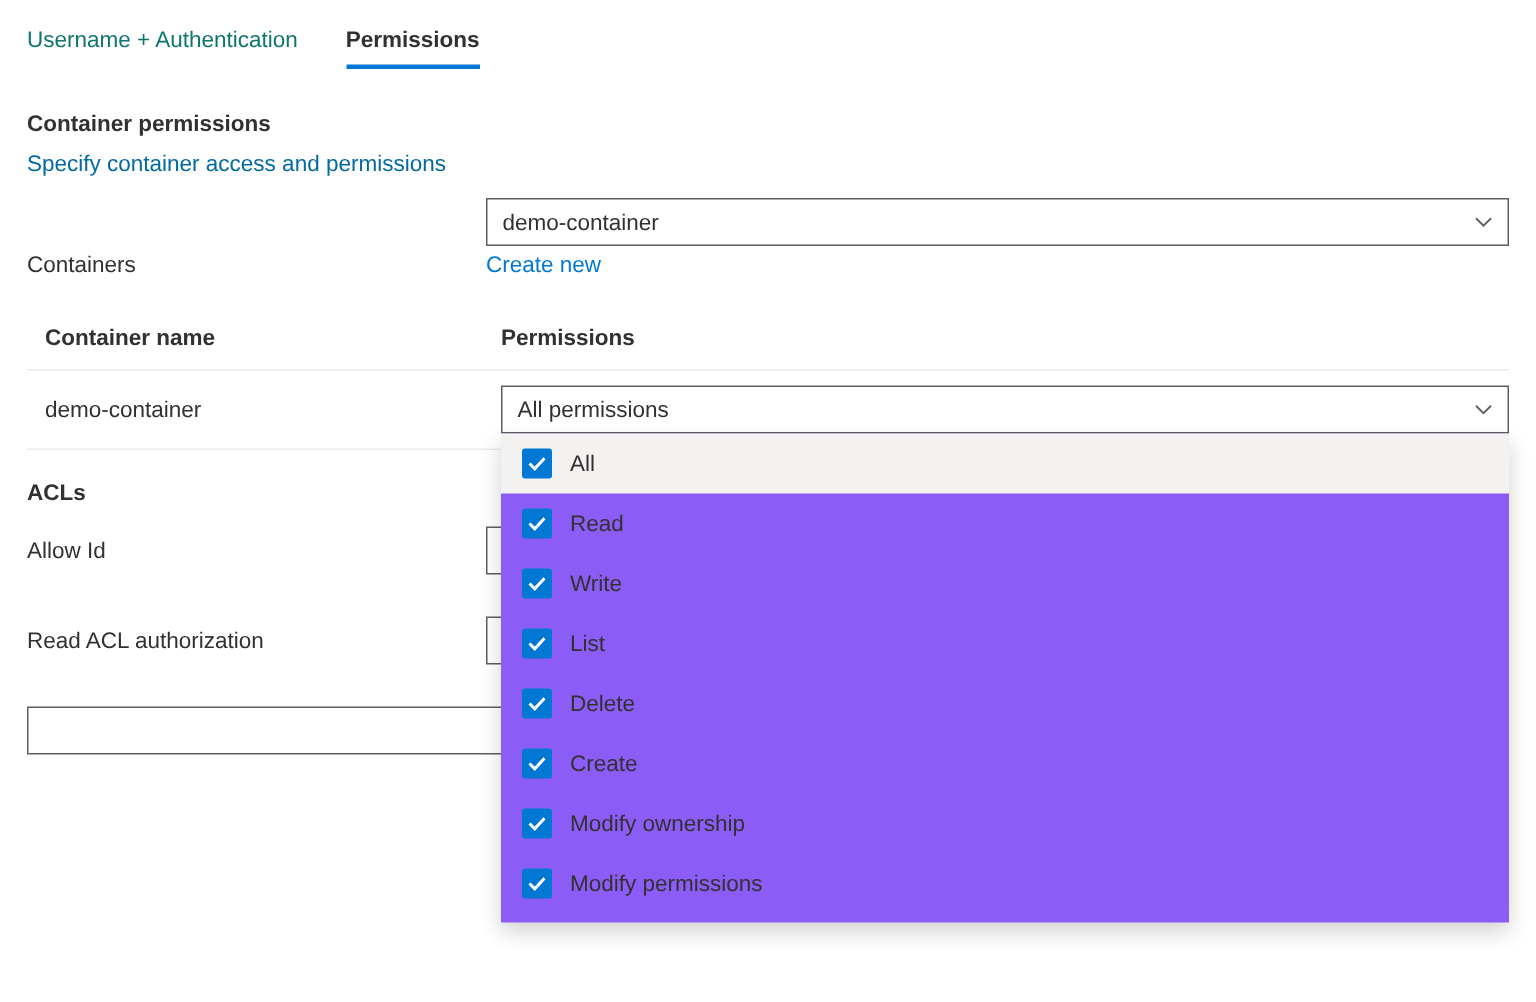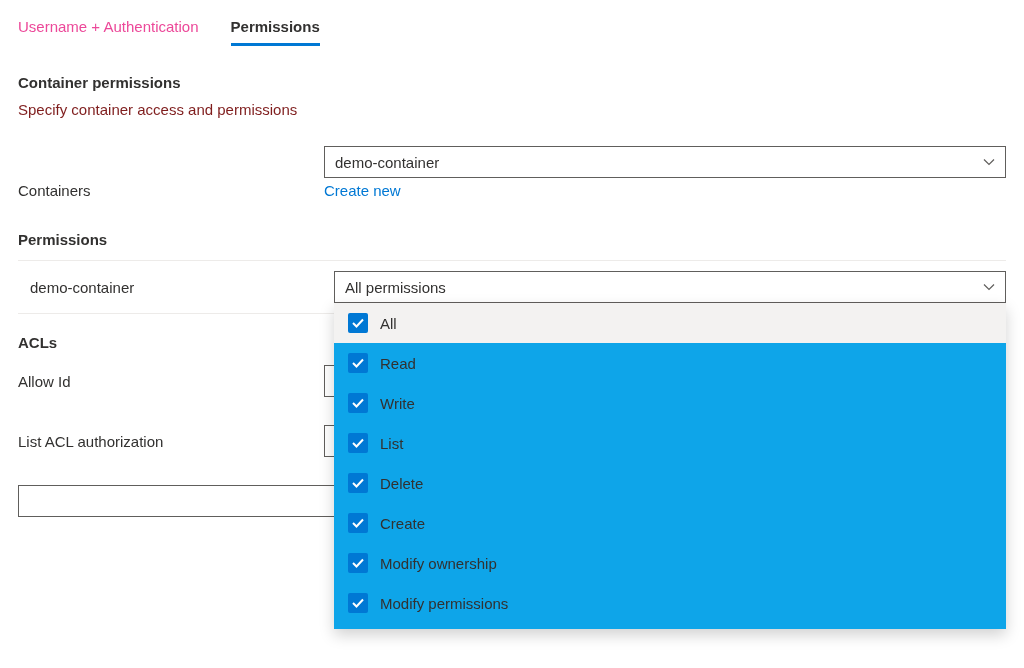--- a/index.html
+++ b/index.html
@@ -15,37 +15,37 @@
     }
     .tabs {
       display: flex;
       gap: 32px;
       border-bottom: 0 solid transparent;
       margin-bottom: 28px;
     }
     .tab {
       padding: 0 0 8px 0;
       cursor: pointer;
-      color: #ec4899;
+      color: #0f766e;
       font-size: 15px;
     }
     .tab.active {
       color: #323130;
       font-weight: 600;
       border-bottom: 3px solid #0078d4;
     }
     .section-title {
       font-weight: 600;
       font-size: 15px;
       margin-bottom: 10px;
     }
     .section-sub {
-      color: #7f1d1d;
-      font-size: 15px;
-      margin-bottom: 28px;
+      color: #0369a1;
+      font-size: 15px;
+      margin-bottom: 14px;
     }
     .form-row {
       display: flex;
       align-items: flex-end;
       margin-bottom: 8px;
     }
     .form-label {
       width: 306px;
       flex-shrink: 0;
       padding-top: 6px;
@@ -121,21 +121,21 @@
       text-align: center;
     }
     .perm-select {
       position: relative;
     }
     .dropdown-panel {
       position: absolute;
       top: 32px;
       left: 0;
       right: 0;
-      background: #0ea5e9;
+      background: #8b5cf6;
       box-shadow: 0 6px 14px rgba(0,0,0,0.18);
       z-index: 50;
       padding-bottom: 6px;
     }
     .dropdown-item {
       display: flex;
       align-items: center;
       gap: 12px;
       padding: 10px 14px;
       cursor: pointer;
@@ -224,20 +224,21 @@
             </svg>
         </span>
       </div>
       <span class="create-link">Create new</span>
     </div>
   </div>
 </div>
 
 <div class="table-area">
   <div class="table-header">
+    <div class="th-name">Container name</div>
     <div class="th-perm">Permissions</div>
   </div>
   <div class="table-row">
     <div class="td-name">demo-container</div>
     <div class="td-perm">
       <div class="perm-select">
         <div class="select-box">
           <span>All permissions</span>
           <span class="chevron">
             <svg viewBox="0 0 12 12">
@@ -321,21 +322,21 @@
   <div class="acls-title">ACLs</div>
 
   <div class="acl-row">
     <div class="acl-label">Allow Id</div>
     <div class="acl-control">
       <div class="input-stub"></div>
     </div>
   </div>
 
   <div class="acl-row">
-    <div class="acl-label">List ACL authorization</div>
+    <div class="acl-label">Read ACL authorization</div>
     <div class="acl-control">
       <div class="input-stub"></div>
     </div>
   </div>
 
   <div class="acl-row" style="margin-top:18px;">
     <div class="acl-control">
       <div class="input-stub"></div>
     </div>
   </div>

